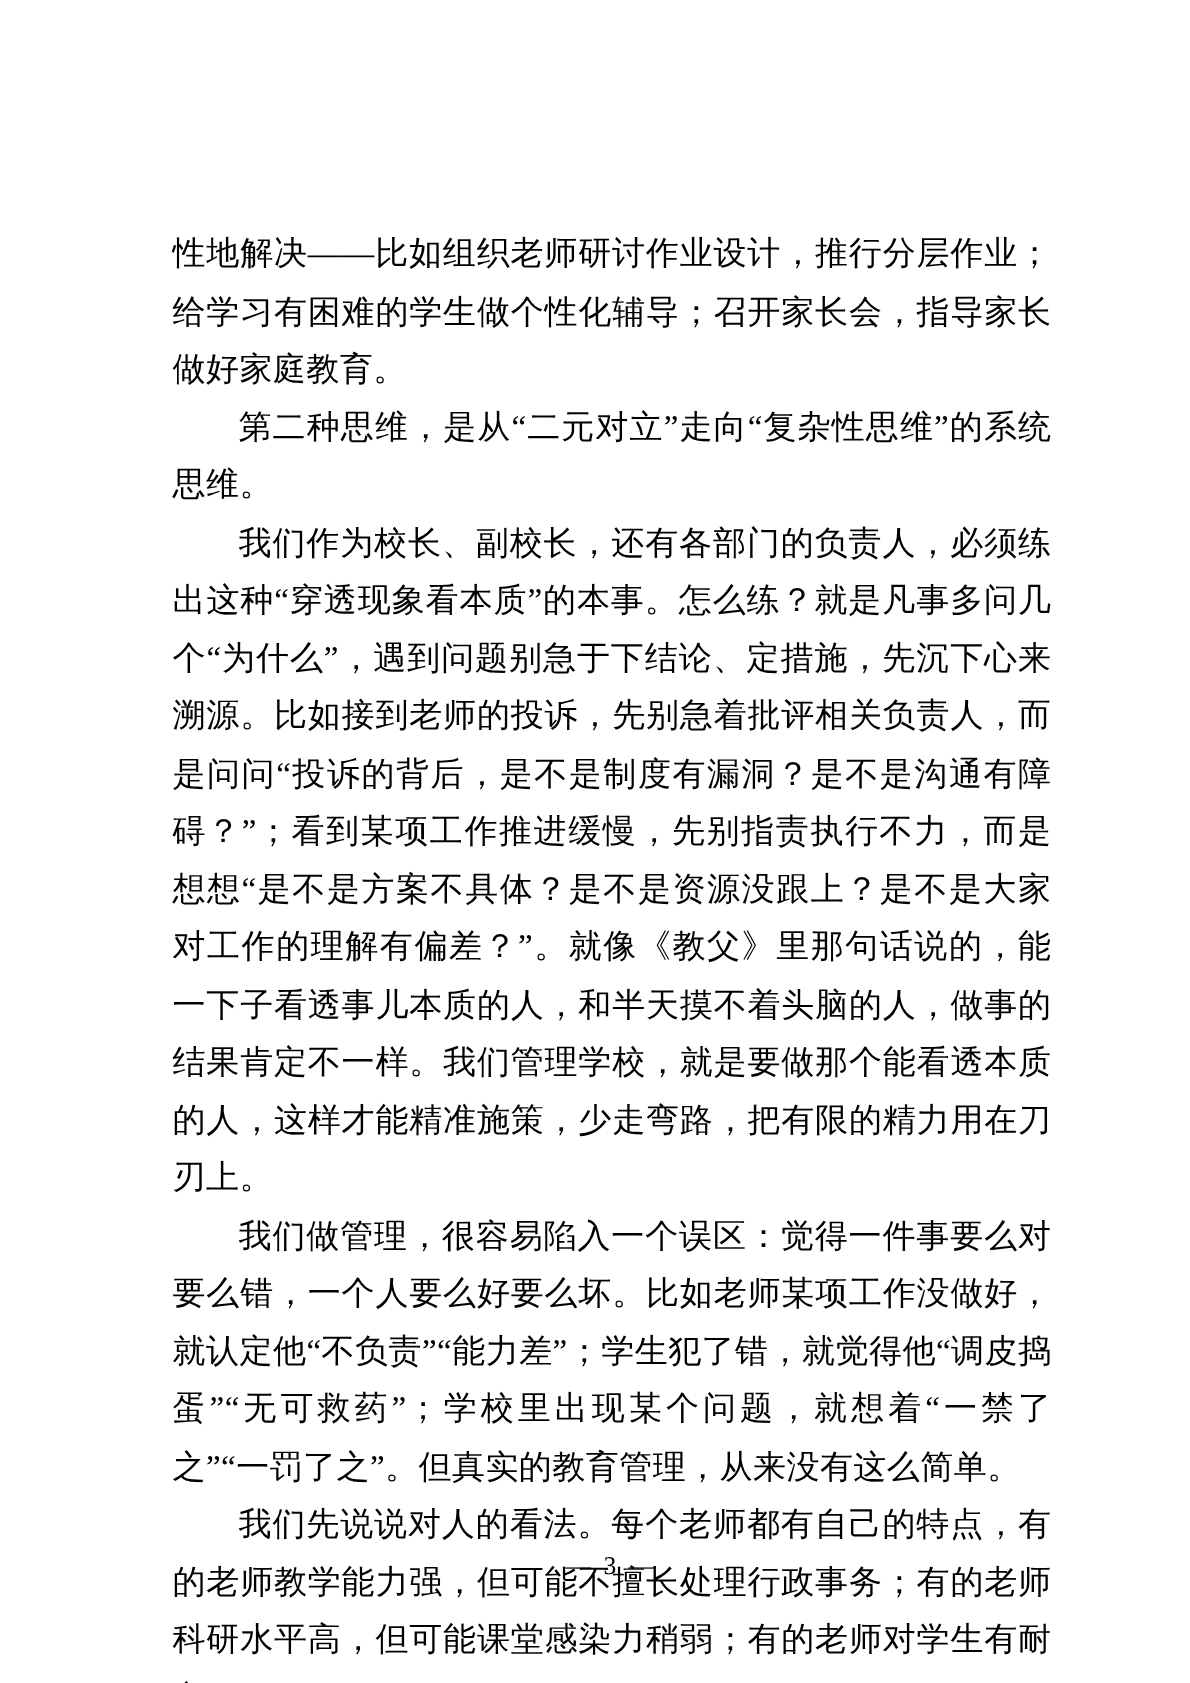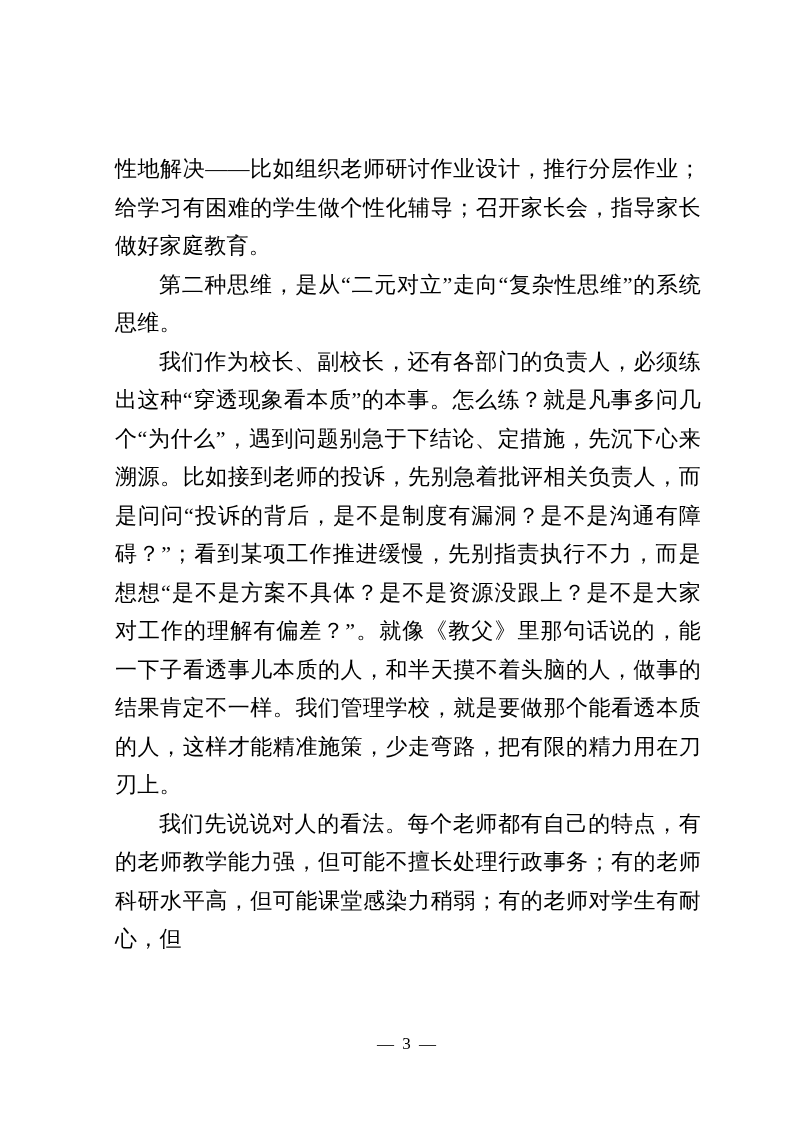--- a/index.html
+++ b/index.html
@@ -54,16 +54,17 @@
   }
 </style>
 </head>
 <body>
 
 <div class="page">
   <div class="text-block">
     <p class="para">性地解决——比如组织老师研讨作业设计，推行分层作业；给学习有困难的学生做个性化辅导；召开家长会，指导家长做好家庭教育。</p>
     <p class="para indent">第二种思维，是从“二元对立”走向“复杂性思维”的系统思维。</p>
     <p class="para indent">我们作为校长、副校长，还有各部门的负责人，必须练出这种“穿透现象看本质”的本事。怎么练？就是凡事多问几个“为什么”，遇到问题别急于下结论、定措施，先沉下心来溯源。比如接到老师的投诉，先别急着批评相关负责人，而是问问“投诉的背后，是不是制度有漏洞？是不是沟通有障碍？”；看到某项工作推进缓慢，先别指责执行不力，而是想想“是不是方案不具体？是不是资源没跟上？是不是大家对工作的理解有偏差？”。就像《教父》里那句话说的，能一下子看透事儿本质的人，和半天摸不着头脑的人，做事的结果肯定不一样。我们管理学校，就是要做那个能看透本质的人，这样才能精准施策，少走弯路，把有限的精力用在刀刃上。</p>
+    <p class="para indent">我们做管理，很容易陷入一个误区：觉得一件事要么对要么错，一个人要么好要么坏。比如老师某项工作没做好，就认定他“不负责”“能力差”；学生犯了错，就觉得他“调皮捣蛋”“无可救药”；学校里出现某个问题，就想着“一禁了之”“一罚了之”。但真实的教育管理，从来没有这么简单。</p>
     <p class="para indent">我们先说说对人的看法。每个老师都有自己的特点，有的老师教学能力强，但可能不擅长处理行政事务；有的老师科研水平高，但可能课堂感染力稍弱；有的老师对学生有耐心，但</p>
   </div>
   <div class="page-number">— 3 —</div>
 </div>
 
 </body></html>

